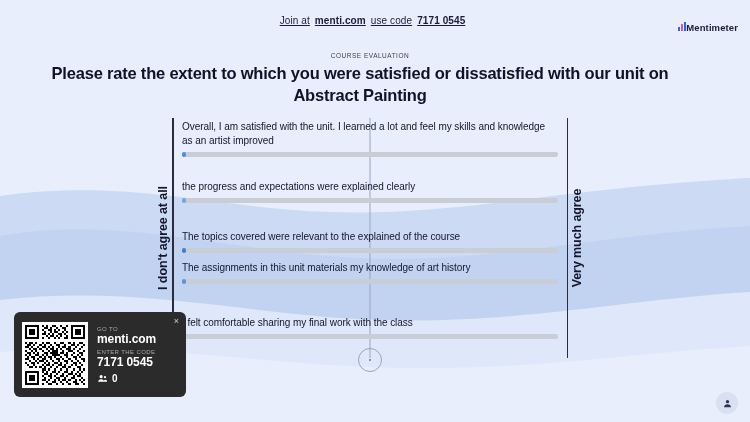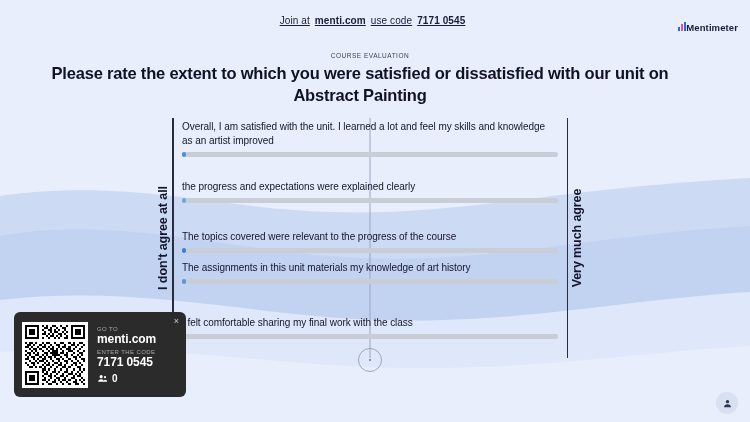--- a/index.html
+++ b/index.html
@@ -326,21 +326,21 @@
       </div>
 
       <div class="statement" style="top:62px;">
         <div class="statement-text">the progress and expectations were explained clearly</div>
         <div class="track">
           <div class="marker" style="background:#6fa8dc;"></div>
         </div>
       </div>
 
       <div class="statement" style="top:112px;">
-        <div class="statement-text">The topics covered were relevant to the progress of the course</div>
+        <div class="statement-text">The topics covered were relevant to the explained of the course</div>
         <div class="track">
           <div class="marker" style="background:#3d7fd1;"></div>
         </div>
       </div>
 
       <div class="statement" style="top:143px;">
         <div class="statement-text">The assignments in this unit materials my knowledge of art history</div>
         <div class="track">
           <div class="marker" style="background:#5b95d8;"></div>
         </div>

